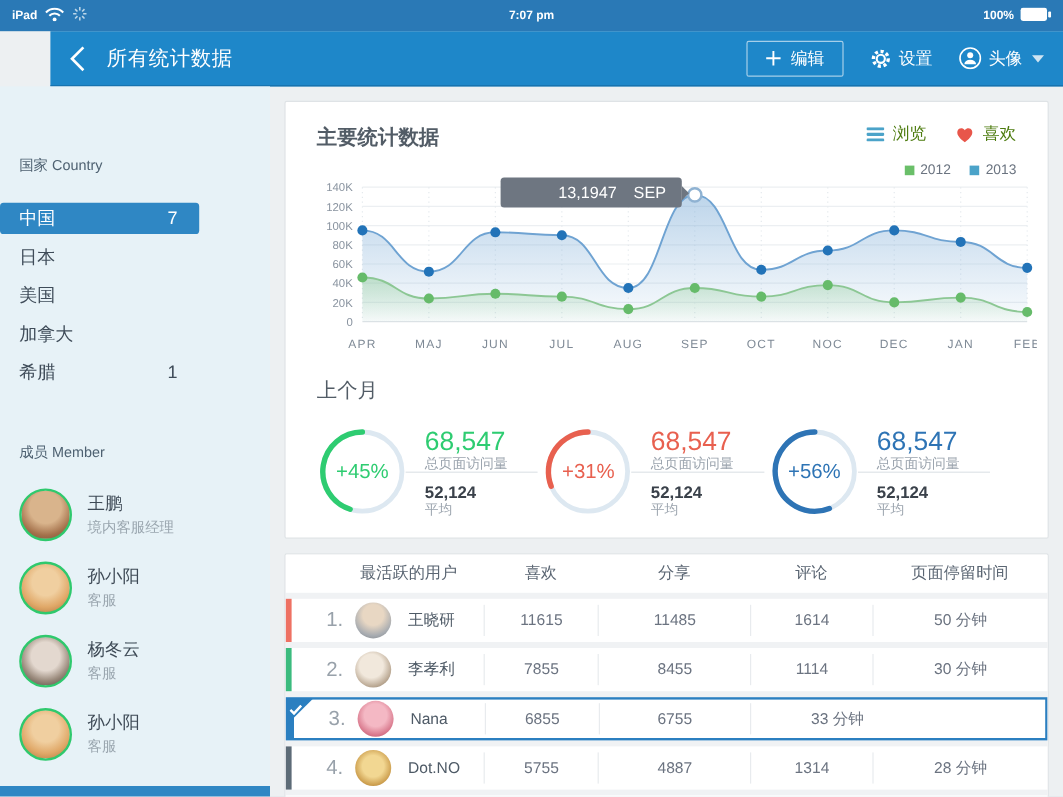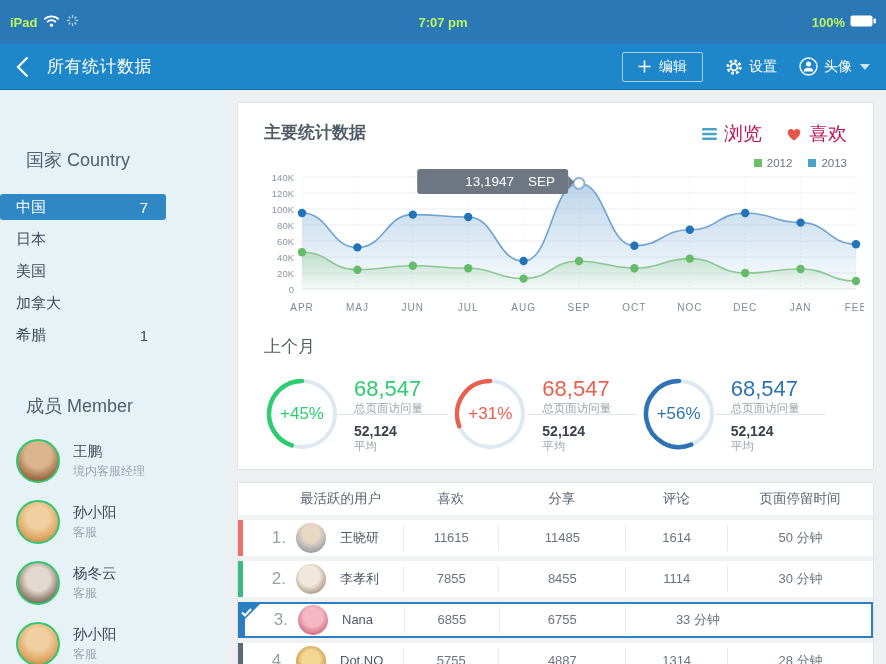--- a/index.html
+++ b/index.html
@@ -1,45 +1,45 @@
 <!DOCTYPE html>
 <html><head>
 <meta charset="utf-8">
 <style>
   * { margin:0; padding:0; box-sizing:border-box; }
   body { background:#d8dde1; font-family:"Liberation Sans", sans-serif; }
   .screen { width:886px; height:664px; position:relative; overflow:hidden; background:#edf0f2; }
 
   
-  .statusbar { height:44px; background:#2a79b6; color:#bef264; display:flex; align-items:center;
-    padding:0 10px; font-size:13px; font-weight:bold; position:relative; }
+  .statusbar { height:26px; background:#2a79b6; color:#ffffff; display:flex; align-items:center;
+    padding:0 10px; font-size:10px; font-weight:bold; position:relative; }
   .sb-left { display:flex; align-items:center; gap:6px; }
   .sb-center { position:absolute; left:0; right:0; text-align:center; }
   .sb-right { margin-left:auto; display:flex; align-items:center; gap:5px; position:relative; z-index:1; }
 
   
   .navbar { height:46px; background:#1e87c9; color:#fff; display:flex; align-items:center;
-    padding:0 16px; border-bottom:1px solid #176fa8; }
+    padding:0 16px; border-bottom:1px solid #176fa8;margin-left:42px; }
   .nav-left { display:flex; align-items:center; gap:18px; }
   .nav-title { font-size:17px; letter-spacing:.5px; }
   .nav-right { margin-left:auto; display:flex; align-items:center; gap:22px; }
   .edit-btn { display:flex; align-items:center; gap:8px; background:transparent; color:#fff;
     border:1px solid rgba(255,255,255,.6); border-radius:2px; padding:5px 15px; font-size:14px; cursor:pointer;
     font-family:inherit; }
   .nav-item { display:flex; align-items:center; gap:6px; font-size:14px; cursor:pointer; }
   .caret-down { width:0; height:0; border-left:5px solid transparent; border-right:5px solid transparent;
     border-top:6px solid #cfe4f2; margin-left:2px; }
 
   
   .content { display:flex; height:592px; }
   .sidebar { width:225px; background:#e7f2f7; position:relative; padding:58px 0 0 0; flex:none; }
   .main { flex:1; padding:12px; overflow:hidden; }
 
   
-  .side-header { font-size:18px; color:#4e6171; padding:0 16px; margin-bottom:22px;margin-left:10px; }
+  .side-header { font-size:12px; color:#4e6171; padding:0 16px; margin-bottom:22px; }
   .country-list { list-style:none; width:166px; }
   .country-item { display:flex; align-items:center; justify-content:space-between; height:26px; margin-bottom:6px;
     padding:0 18px 0 16px; font-size:15px; color:#3f4c59; cursor:pointer; border-radius:3px; }
   .country-item.selected { background:#2f87c4; color:#fff; }
   .c-count.raised { transform:translateY(-12px); }
   .side-header.members { margin-top:46px; margin-bottom:16px; }
   .member-list { list-style:none; }
   .member-item { display:flex; align-items:center; gap:13px; padding:5px 16px; margin-bottom:7px; cursor:pointer; }
   .m-avatar { width:44px; height:44px; border-radius:50%; border:2px solid #2fc96d; flex:none; }
   .m-name { font-size:14.5px; color:#3e4a56; }
@@ -54,21 +54,21 @@
   .av-kid { background:radial-gradient(circle at 45% 40%, #f1e8dc 0 40%, #baa893 70%, #6f6354); }
   .av-pink { background:radial-gradient(circle at 50% 40%, #f4b8c4 0 40%, #d9798d 70%, #a8485d); }
   .av-gold { background:radial-gradient(circle at 50% 45%, #f2d792 0 40%, #cd9f4f 70%, #8a6527); }
 
   
   .card { background:#fff; border:1px solid #dfe3e6; border-radius:2px; }
   .card-chart { padding:18px 26px 16px 26px; margin-bottom:12px; }
   .card-head { display:flex; align-items:flex-start; }
   .card-title { font-size:17px; font-weight:700; color:#525c66; }
   .view-toggle { margin-left:auto; display:flex; align-items:center; gap:24px; }
-  .view-item { display:flex; align-items:center; gap:7px; font-size:19px; color:#be185d; cursor:pointer; }
+  .view-item { display:flex; align-items:center; gap:7px; font-size:14px; color:#4d7c0f; cursor:pointer; }
   .year-legend { display:flex; justify-content:flex-end; gap:16px; font-size:11.5px; color:#6b7480;
     margin-top:10px; margin-bottom:2px; align-items:center; }
   .yl-item { display:flex; align-items:center; gap:5px; }
   .yl-swatch { width:8px; height:8px; display:inline-block; }
 
   .chart-wrap { position:relative; width:600px; margin-top:2px; }
   .chart-wrap svg { display:block; }
   .tick { font-size:9.5px; fill:#8a94a0; font-family:"Liberation Sans",sans-serif; }
   .tick.x { font-size:10px; fill:#7f8a96; letter-spacing:1px; }
   .tooltip { position:absolute; transform:translateX(-100%); background:#6e7681; color:#fff;

